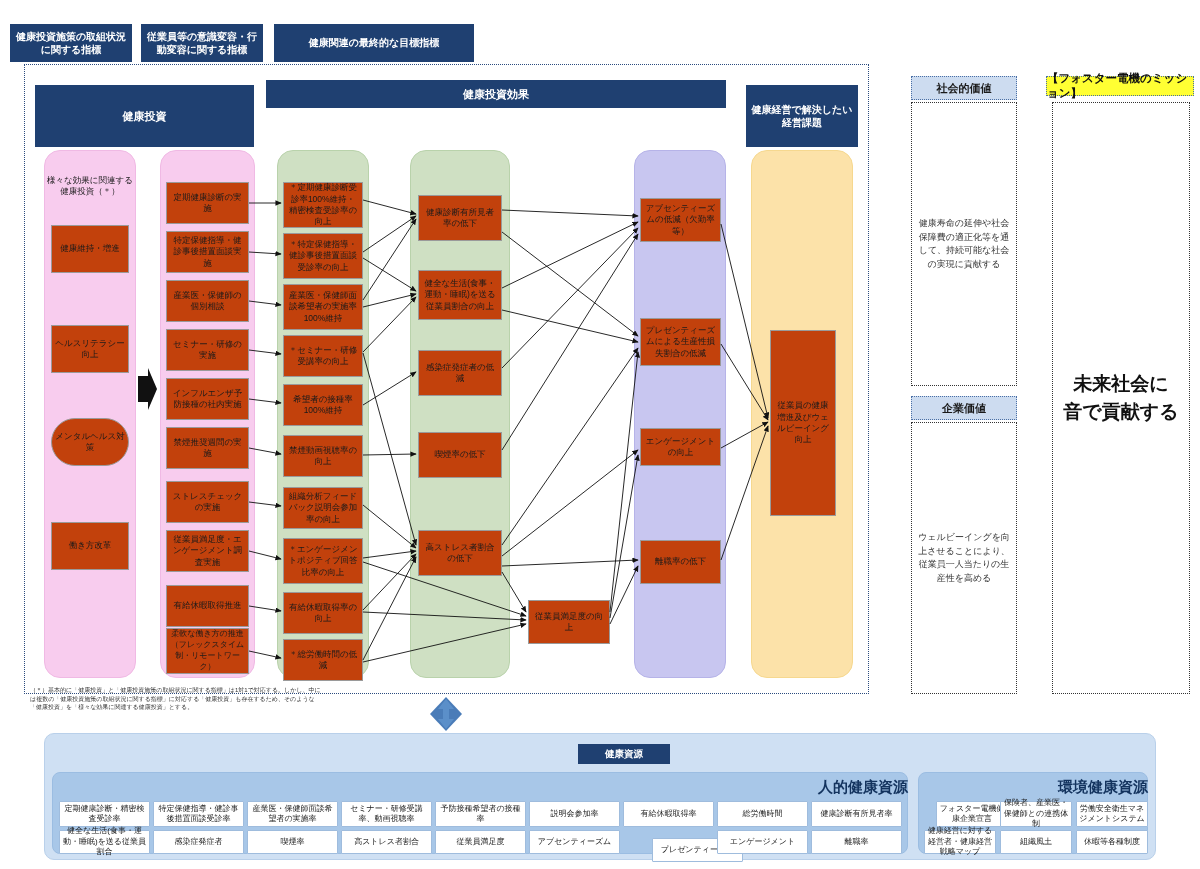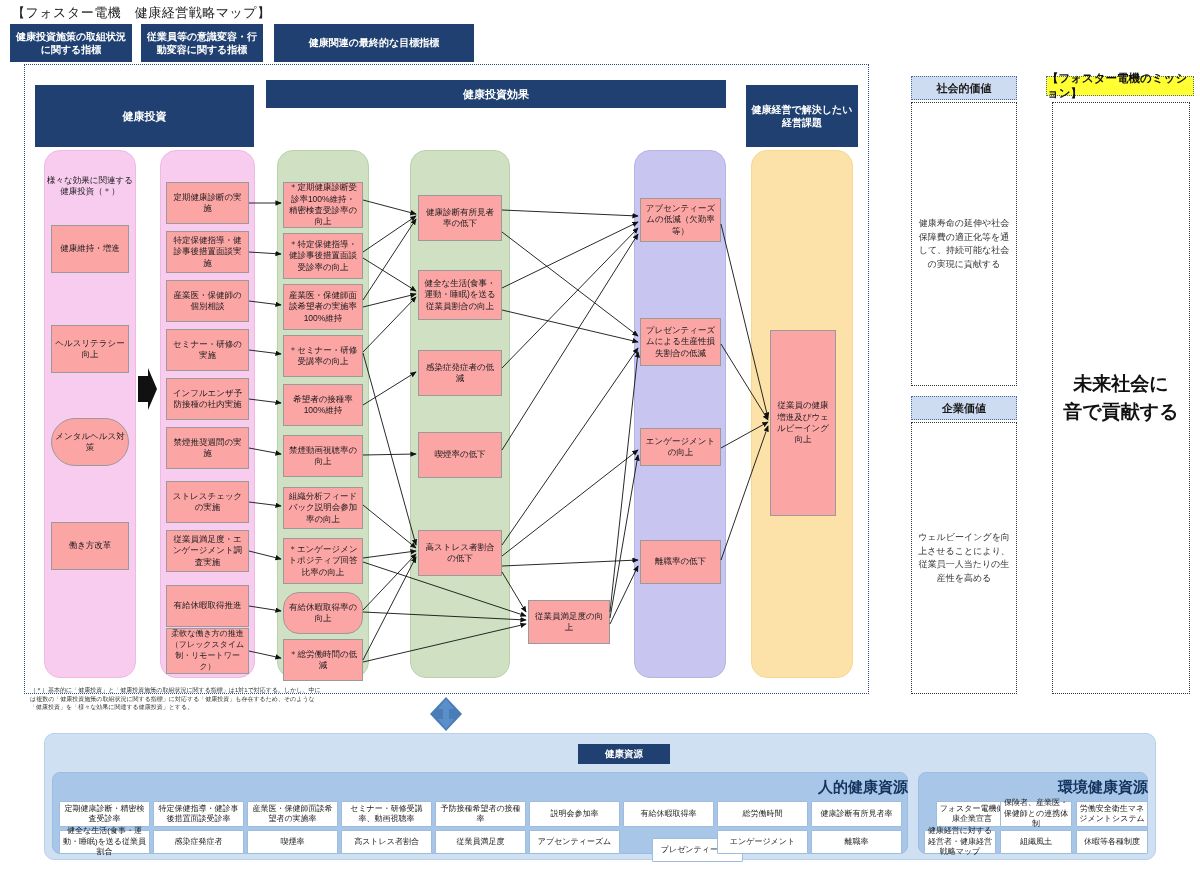--- a/index.html
+++ b/index.html
@@ -19,21 +19,21 @@
   .dotted-frame{border:1.5px dotted #2b4b7e;}
 
   
   .lane{border-radius:16px;}
   .lane-pink{background:#f8ccee;border:1px solid #f0b9e4;}
   .lane-green{background:#cfe0c3;border:1px solid #b9d2ab;}
   .lane-purple{background:#c8c6f0;border:1px solid #b6b3e8;}
   .lane-orange{background:#fce2a9;border:1px solid #f6d88f;}
 
   
-  .node{background:#fca5a5;border:1px solid #9a9a9a;display:flex;align-items:center;
+  .node{background:#c2410c;border:1px solid #9a9a9a;display:flex;align-items:center;
         justify-content:center;text-align:center;font-size:8.5px;line-height:1.35;
         padding:2px 3px;color:#1a1a1a;}
   .node.tiny{font-size:8px;}
 
   .lane-label{font-size:8.5px;text-align:center;line-height:1.35;color:#1a1a1a;}
 
   
   .footnote{font-size:6px;line-height:1.45;color:#333;}
 
   
@@ -54,21 +54,20 @@
         justify-content:center;text-align:center;font-size:8px;line-height:1.3;
         padding:1px 2px;color:#1a1a1a;border-radius:1px;}
 
   svg.edges{position:absolute;left:0;top:0;width:1200px;height:869px;pointer-events:none;}
 </style>
 </head>
 <body>
 
 <div id="root">
 
-  <div class="abs page-title" style="left:12px;top:4px;">【フォスター電機　健康経営戦略マップ】</div>
 
   <div class="abs navy" style="left:10px;top:24px;width:122px;height:38px;">健康投資施策の取組状況に関する指標</div>
   <div class="abs navy" style="left:141px;top:24px;width:122px;height:38px;">従業員等の意識変容・行動変容に関する指標</div>
   <div class="abs navy" style="left:274px;top:24px;width:200px;height:38px;">健康関連の最終的な目標指標</div>
 
   <div class="abs dotted-frame" style="left:24px;top:64px;width:845px;height:630px;"></div>
 
   <div class="abs navy" style="left:35px;top:85px;width:219px;height:62px;font-size:11px;">健康投資</div>
   <div class="abs navy" style="left:266px;top:80px;width:460px;height:28px;font-size:11px;">健康投資効果</div>
   <div class="abs navy" style="left:746px;top:85px;width:112px;height:62px;font-size:10px;">健康経営で解決したい経営課題</div>
@@ -103,21 +102,21 @@
   <div class="abs node tiny" style="left:166px;top:628px;width:83px;height:46px;">柔軟な働き方の推進（フレックスタイム制・リモートワーク）</div>
 
   <div class="abs node" style="left:283px;top:182px;width:80px;height:46px;">＊定期健康診断受診率100%維持・精密検査受診率の向上</div>
   <div class="abs node" style="left:283px;top:233px;width:80px;height:46px;">＊特定保健指導・健診事後措置面談受診率の向上</div>
   <div class="abs node" style="left:283px;top:284px;width:80px;height:46px;">産業医・保健師面談希望者の実施率100%維持</div>
   <div class="abs node" style="left:283px;top:335px;width:80px;height:42px;">＊セミナー・研修受講率の向上</div>
   <div class="abs node" style="left:283px;top:384px;width:80px;height:42px;">希望者の接種率100%維持</div>
   <div class="abs node" style="left:283px;top:435px;width:80px;height:42px;">禁煙動画視聴率の向上</div>
   <div class="abs node" style="left:283px;top:487px;width:80px;height:42px;">組織分析フィードバック説明会参加率の向上</div>
   <div class="abs node" style="left:283px;top:538px;width:80px;height:46px;">＊エンゲージメントポジティブ回答比率の向上</div>
-  <div class="abs node" style="left:283px;top:592px;width:80px;height:42px;border-radius:16px;">有給休暇取得率の向上</div>
+  <div class="abs node" style="left:283px;top:592px;width:80px;height:42px;">有給休暇取得率の向上</div>
   <div class="abs node" style="left:283px;top:639px;width:80px;height:42px;">＊総労働時間の低減</div>
 
   <div class="abs node" style="left:418px;top:195px;width:84px;height:46px;">健康診断有所見者率の低下</div>
   <div class="abs node" style="left:418px;top:270px;width:84px;height:50px;">健全な生活(食事・運動・睡眠)を送る従業員割合の向上</div>
   <div class="abs node" style="left:418px;top:350px;width:84px;height:46px;">感染症発症者の低減</div>
   <div class="abs node" style="left:418px;top:432px;width:84px;height:46px;">喫煙率の低下</div>
   <div class="abs node" style="left:418px;top:530px;width:84px;height:46px;">高ストレス者割合の低下</div>
   <div class="abs node" style="left:528px;top:600px;width:82px;height:44px;">従業員満足度の向上</div>
 
   <div class="abs node" style="left:640px;top:198px;width:81px;height:44px;">アブセンティーズムの低減（欠勤率等）</div>

